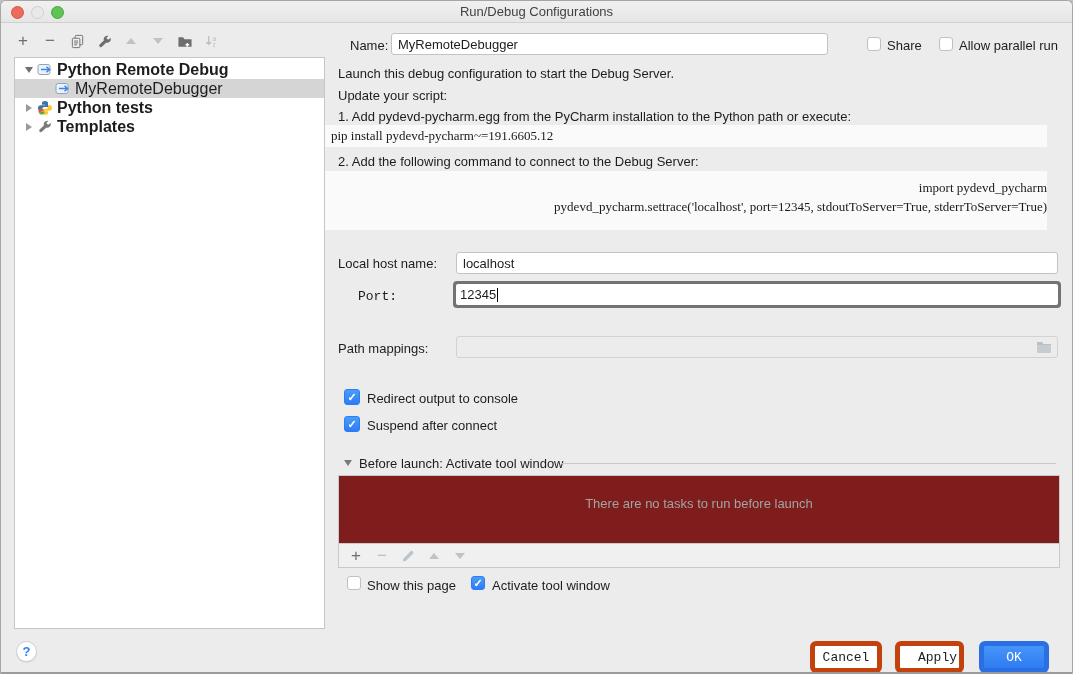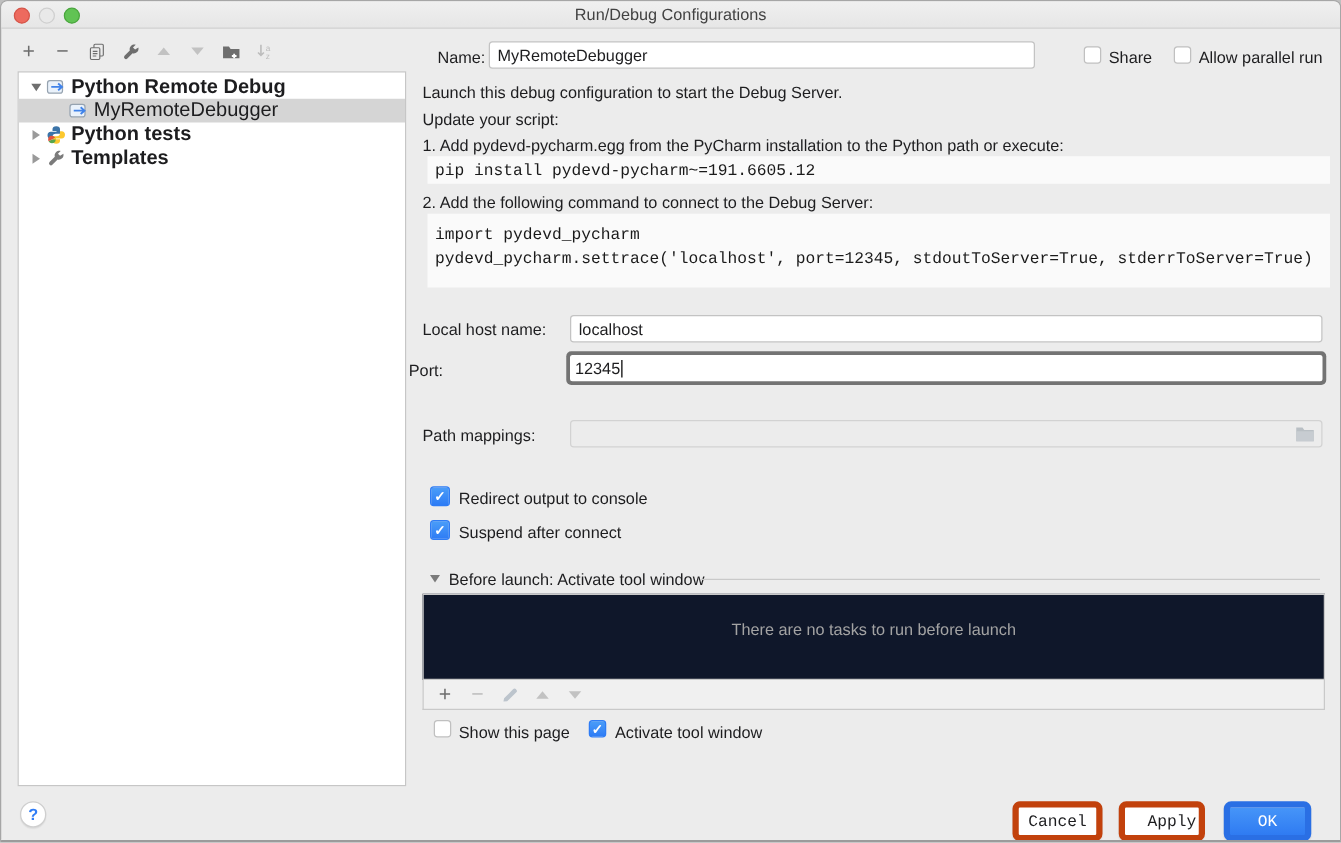--- a/index.html
+++ b/index.html
@@ -52,40 +52,40 @@
   .field{ position:absolute; background:#ffffff; border:1px solid #c3c3c3; border-radius:3px;
     font-size:13px; padding:2px 6px; color:#1d1d1f; display:flex; align-items:center; }
   
   .cb{ position:absolute; width:14px; height:14px; border:1px solid #c0c0c0; border-radius:3px;
     background:#ffffff; }
   .cb.big{ width:16px; height:16px; }
   .cb.checked{ background:linear-gradient(#4a9df8,#2e7cf5); border-color:#2e7cf5; }
   .cb.checked::after{ content:"✓"; color:#fff; font-size:11px; font-weight:700;
     display:flex; align-items:center; justify-content:center; height:100%; }
   
-  .codebar{ position:absolute; left:341px; width:722px; background:#fafafa;
-    font-family:Liberation Mono, monospace; font-size:13px; color:#1a1a1a; }
+  .codebar{ position:absolute; left:324px; width:722px; background:#fafafa;
+    font-family:Liberation Serif, serif; font-size:13px; color:#1a1a1a;text-align:right; }
   .codebar.one{ top:124px; height:22px; display:flex; align-items:center; padding-left:6px; }
   .codebar.two{ top:170px; height:59px; padding:7px 0 0 6px; line-height:19px; white-space:pre; }
   
   .port-ring{ position:absolute; left:452px; top:280px; width:608px; height:27px;
     background:#737373; border-radius:4px; }
   .port-inner{ position:absolute; left:3px; top:3px; right:3px; bottom:3px; background:#fff;
     border-radius:2px; display:flex; align-items:center; padding-left:4px; font-size:13px; }
   .caret{ display:inline-block; width:1px; height:14px; background:#000; margin-left:1px; }
   
   .pm-field{ position:absolute; left:455px; top:335px; width:602px; height:22px;
     background:#ececec; border:1px solid #d2d2d2; border-radius:3px; }
   .pm-folder{ position:absolute; right:5px; top:3px; }
   
   .bl-tri{ position:absolute; left:343px; top:459px; width:0; height:0;
     border-left:4px solid transparent; border-right:4px solid transparent; border-top:6px solid #7a7a7a; }
   .bl-rule{ position:absolute; left:560px; right:16px; top:462px; height:1px; background:#c9c9c9; }
   .tasks-panel{ position:absolute; left:337px; top:474px; width:722px; height:69px;
-    background:#0f172a; border:1px solid #c9c9c9; }
+    background:#7f1d1d; border:1px solid #c9c9c9; }
   .tasks-empty{ margin-top:20px; text-align:center; color:#a3a3a3; font-size:13px; }
   .tasks-toolbar{ position:absolute; left:337px; top:543px; width:722px; height:24px;
     background:#f0f0f0; border:1px solid #c9c9c9; border-top:none; display:flex; align-items:center;
     gap:10px; padding-left:9px; }
   
   .btn{ position:absolute; top:640px; height:32px; border-radius:6px; font-size:13px;
     display:flex; align-items:center; justify-content:center; background:#ffffff;
     border:5px solid #c2410c; color:#1d1d1f; box-shadow:0 1px 1px rgba(0,0,0,.05);font-family:Liberation Mono, monospace; }
   .btn.primary{ background:linear-gradient(#4695f8,#2f7bf2); border-color:#2a6fe4; color:#ffffff; }
   svg{ display:block; }
@@ -204,21 +204,21 @@
   </div>
   <span class="lbl" style="left:337px; top:153px;">2. Add the following command to connect to the Debug Server:</span>
   <div class="codebar two"><span>import pydevd_pycharm</span>
 <span>pydevd_pycharm.settrace('localhost', port=12345, stdoutToServer=True, stderrToServer=True)</span></div>
 
   <span class="lbl" style="left:337px; top:255px;">Local host name:</span>
   <div class="field" style="left:455px; top:251px; width:602px; height:22px;">
     <span>localhost</span>
   </div>
 
-  <span class="lbl" style="left:326px; top:288px;">Port:</span>
+  <span class="lbl" style="left:357px; top:288px;font-family:Liberation Mono, monospace;">Port:</span>
   <div class="port-ring">
     <div class="port-inner">
       <span>12345</span>
         <span class="caret"></span>
     </div>
   </div>
 
   <span class="lbl" style="left:337px; top:340px;">Path mappings:</span>
   <div class="pm-field">
     <span class="pm-folder">

